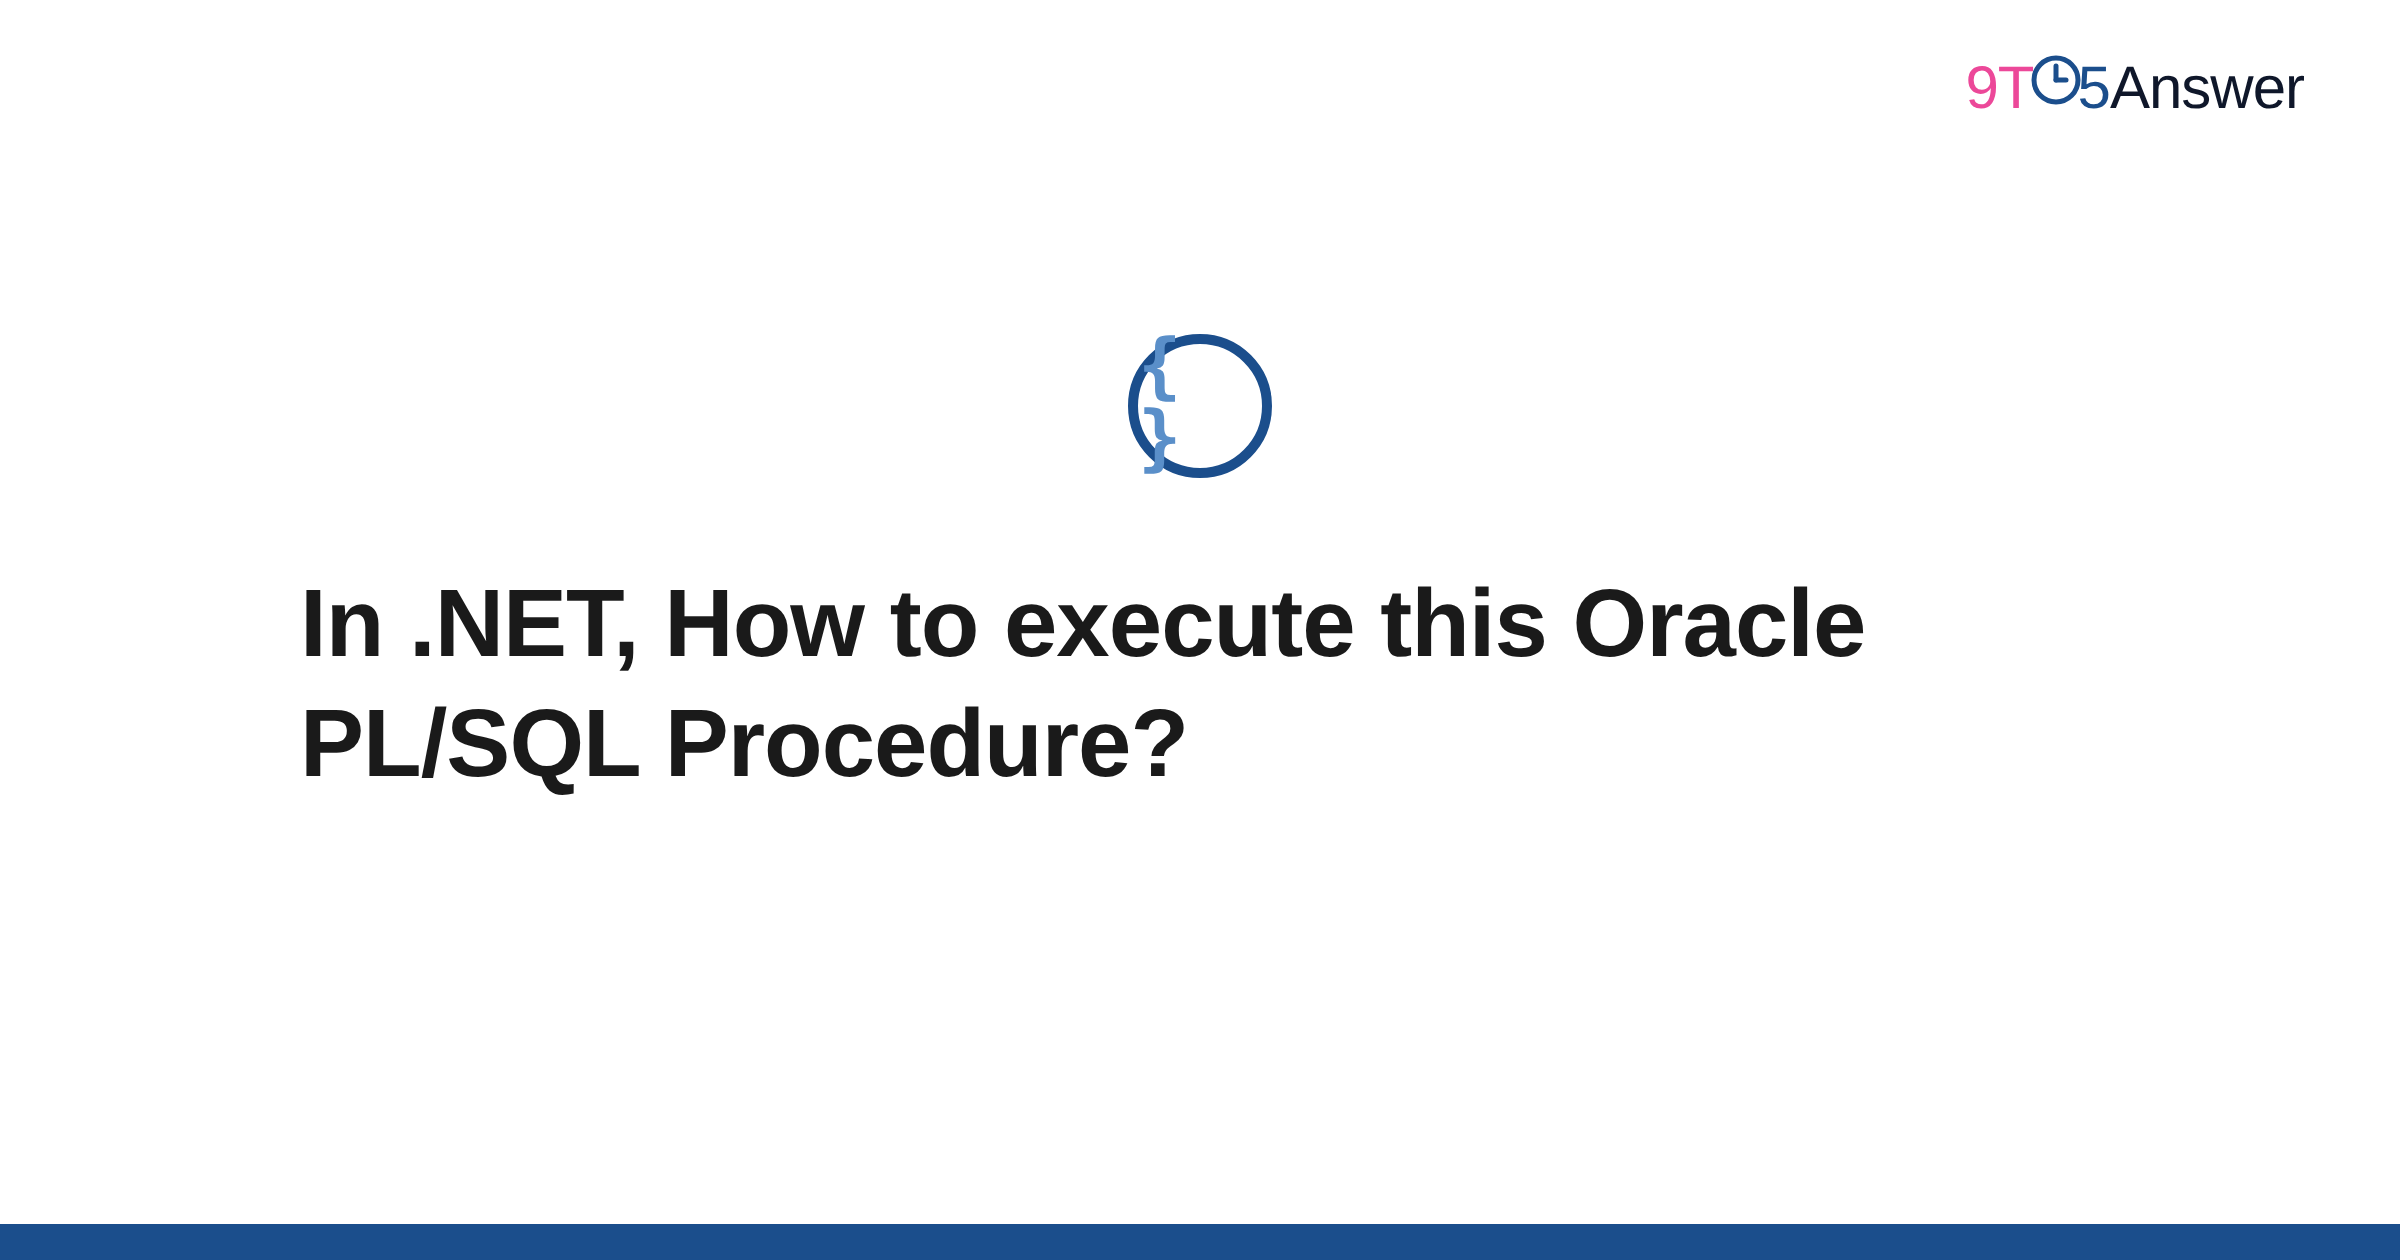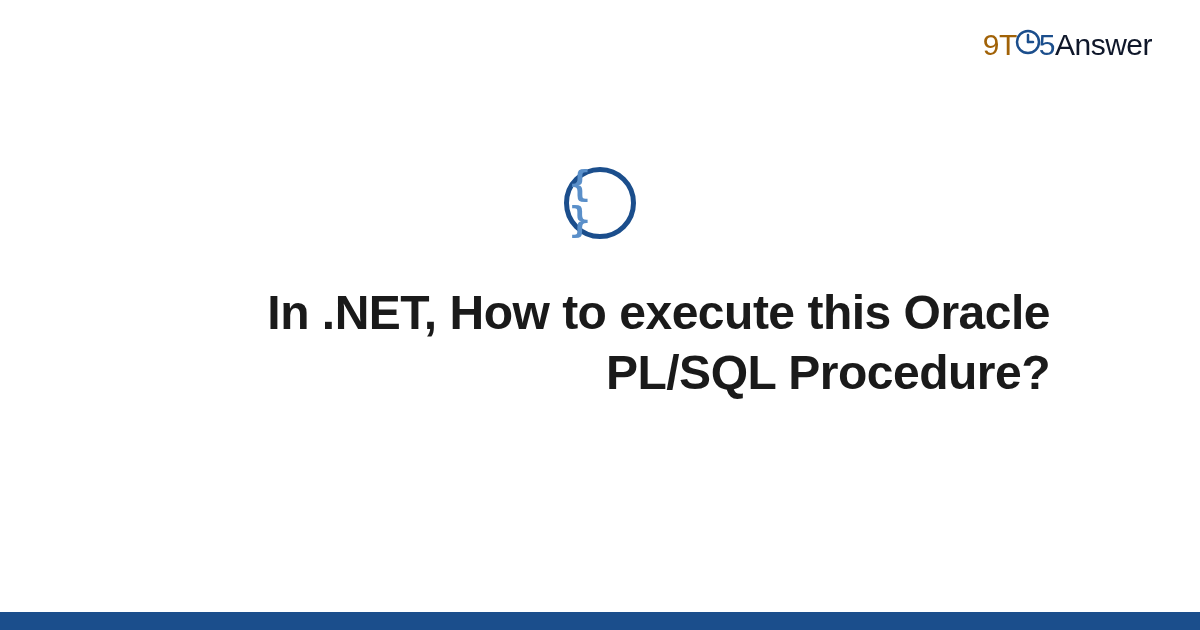--- a/index.html
+++ b/index.html
@@ -19,21 +19,21 @@
       position: absolute;
       top: 28px;
       right: 48px;
     }
     .logo {
       font-size: 30px;
       font-weight: 400;
       letter-spacing: -0.5px;
     }
     .logo-9t {
-      color: #a16207;
+      color: #ec4899;
       font-weight: 500;
     }
     .logo-clock {
       display: inline-block;
       vertical-align: middle;
       margin: 0 -2px;
       position: relative;
       top: -2px;
     }
     .logo-5 {
@@ -76,21 +76,21 @@
       letter-spacing: 2px;
       line-height: 1;
       font-family: Consolas, Monaco, monospace;
       position: relative;
       top: -1px;
     }
     .title {
       font-size: 48px;
       font-weight: 700;
       color: #1a1a1a;
-      text-align: right;
+      text-align: left;
       line-height: 1.25;
       max-width: 900px;
       letter-spacing: -0.5px;
     }
     .footer-bar {
       position: absolute;
       bottom: 0;
       left: 0;
       width: 100%;
       height: 18px;

